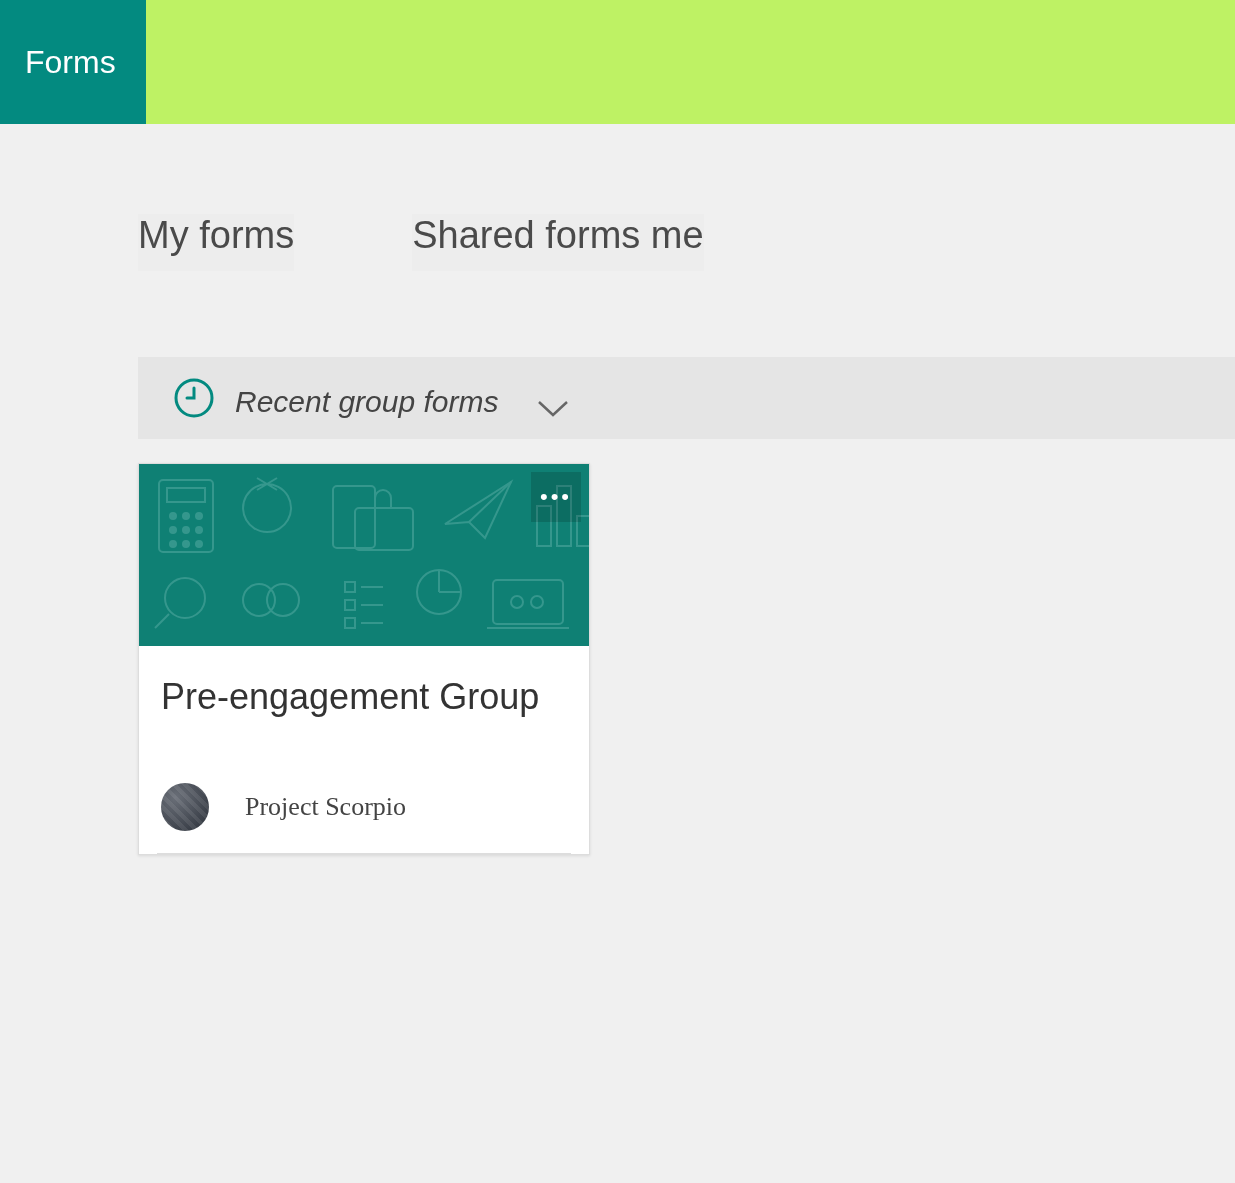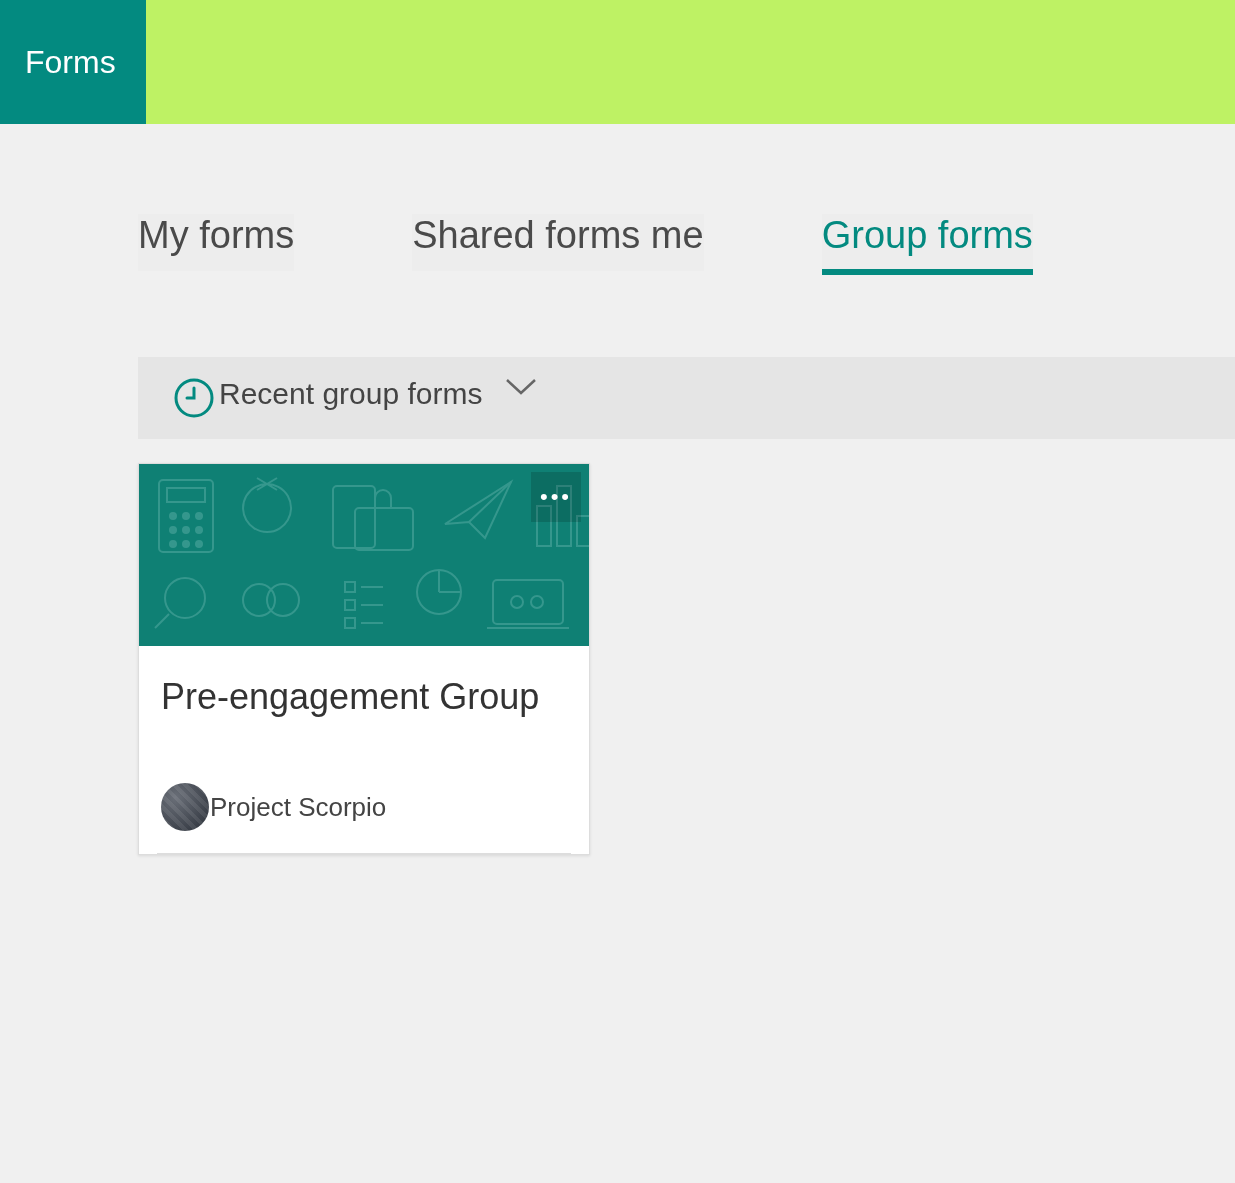--- a/index.html
+++ b/index.html
@@ -48,25 +48,26 @@
     .tab.active::after {
       content: '';
       position: absolute;
       left: 0; right: 0; bottom: -4px;
       height: 6px;
       background: #038a80;
     }
     .filter-bar {
       background: #e5e5e5;
       display: flex;
-      align-items: flex-start;
-      gap: 4px;
+      align-items: flex-end;
+      gap: 20px;
       padding: 20px 35px;
       width: calc(100% - 0px);
       margin-bottom: 24px;
+      font-style: italic;
     }
     .clock-icon {
       width: 42px; height: 42px;
       display: inline-flex;
       align-items: center; justify-content: center;
     }
     .filter-text {
       font-size: 30px;
       color: #444;
     }
@@ -110,25 +111,25 @@
     .card-title {
       font-size: 36px;
       font-weight: 400;
       color: #333;
       line-height: 1.25;
       margin-bottom: 64px;
     }
     .card-owner {
       display: flex;
       align-items: center;
-      gap: 1px;
+      gap: 36px;
       padding-bottom: 22px;
       border-bottom: 1px solid #ddd;
       margin: 0 -4px;
-      padding-left: 4px; padding-right: 4px;
+      padding-left: 4px; padding-right: 4px; font-family: Liberation Serif, serif;
     }
     .avatar {
       width: 48px; height: 48px;
       border-radius: 50%;
       background: radial-gradient(circle at 30% 30%, #6a6f78, #2a2f38);
       flex-shrink: 0;
       position: relative;
       overflow: hidden;
     }
     .avatar::after{
@@ -153,23 +154,20 @@
 </div>
 
 <div class="content">
 
   <div class="tabs">
     <div class="tab">
       <span>My forms</span>
     </div>
     <div class="tab">
       <span>Shared forms me</span>
-    </div>
-    <div class="tab active">
-      <span>Group forms</span>
     </div>
   </div>
 
   <div class="filter-bar">
     <span class="clock-icon">
       <svg width="42" height="42" viewBox="0 0 42 42" fill="none">
         <circle cx="21" cy="21" r="18" stroke="#038a80" stroke-width="3"></circle>
         <path d="M21 11 V21 H14" stroke="#038a80" stroke-width="3" fill="none" stroke-linecap="round"></path>
       </svg>
     </span>

